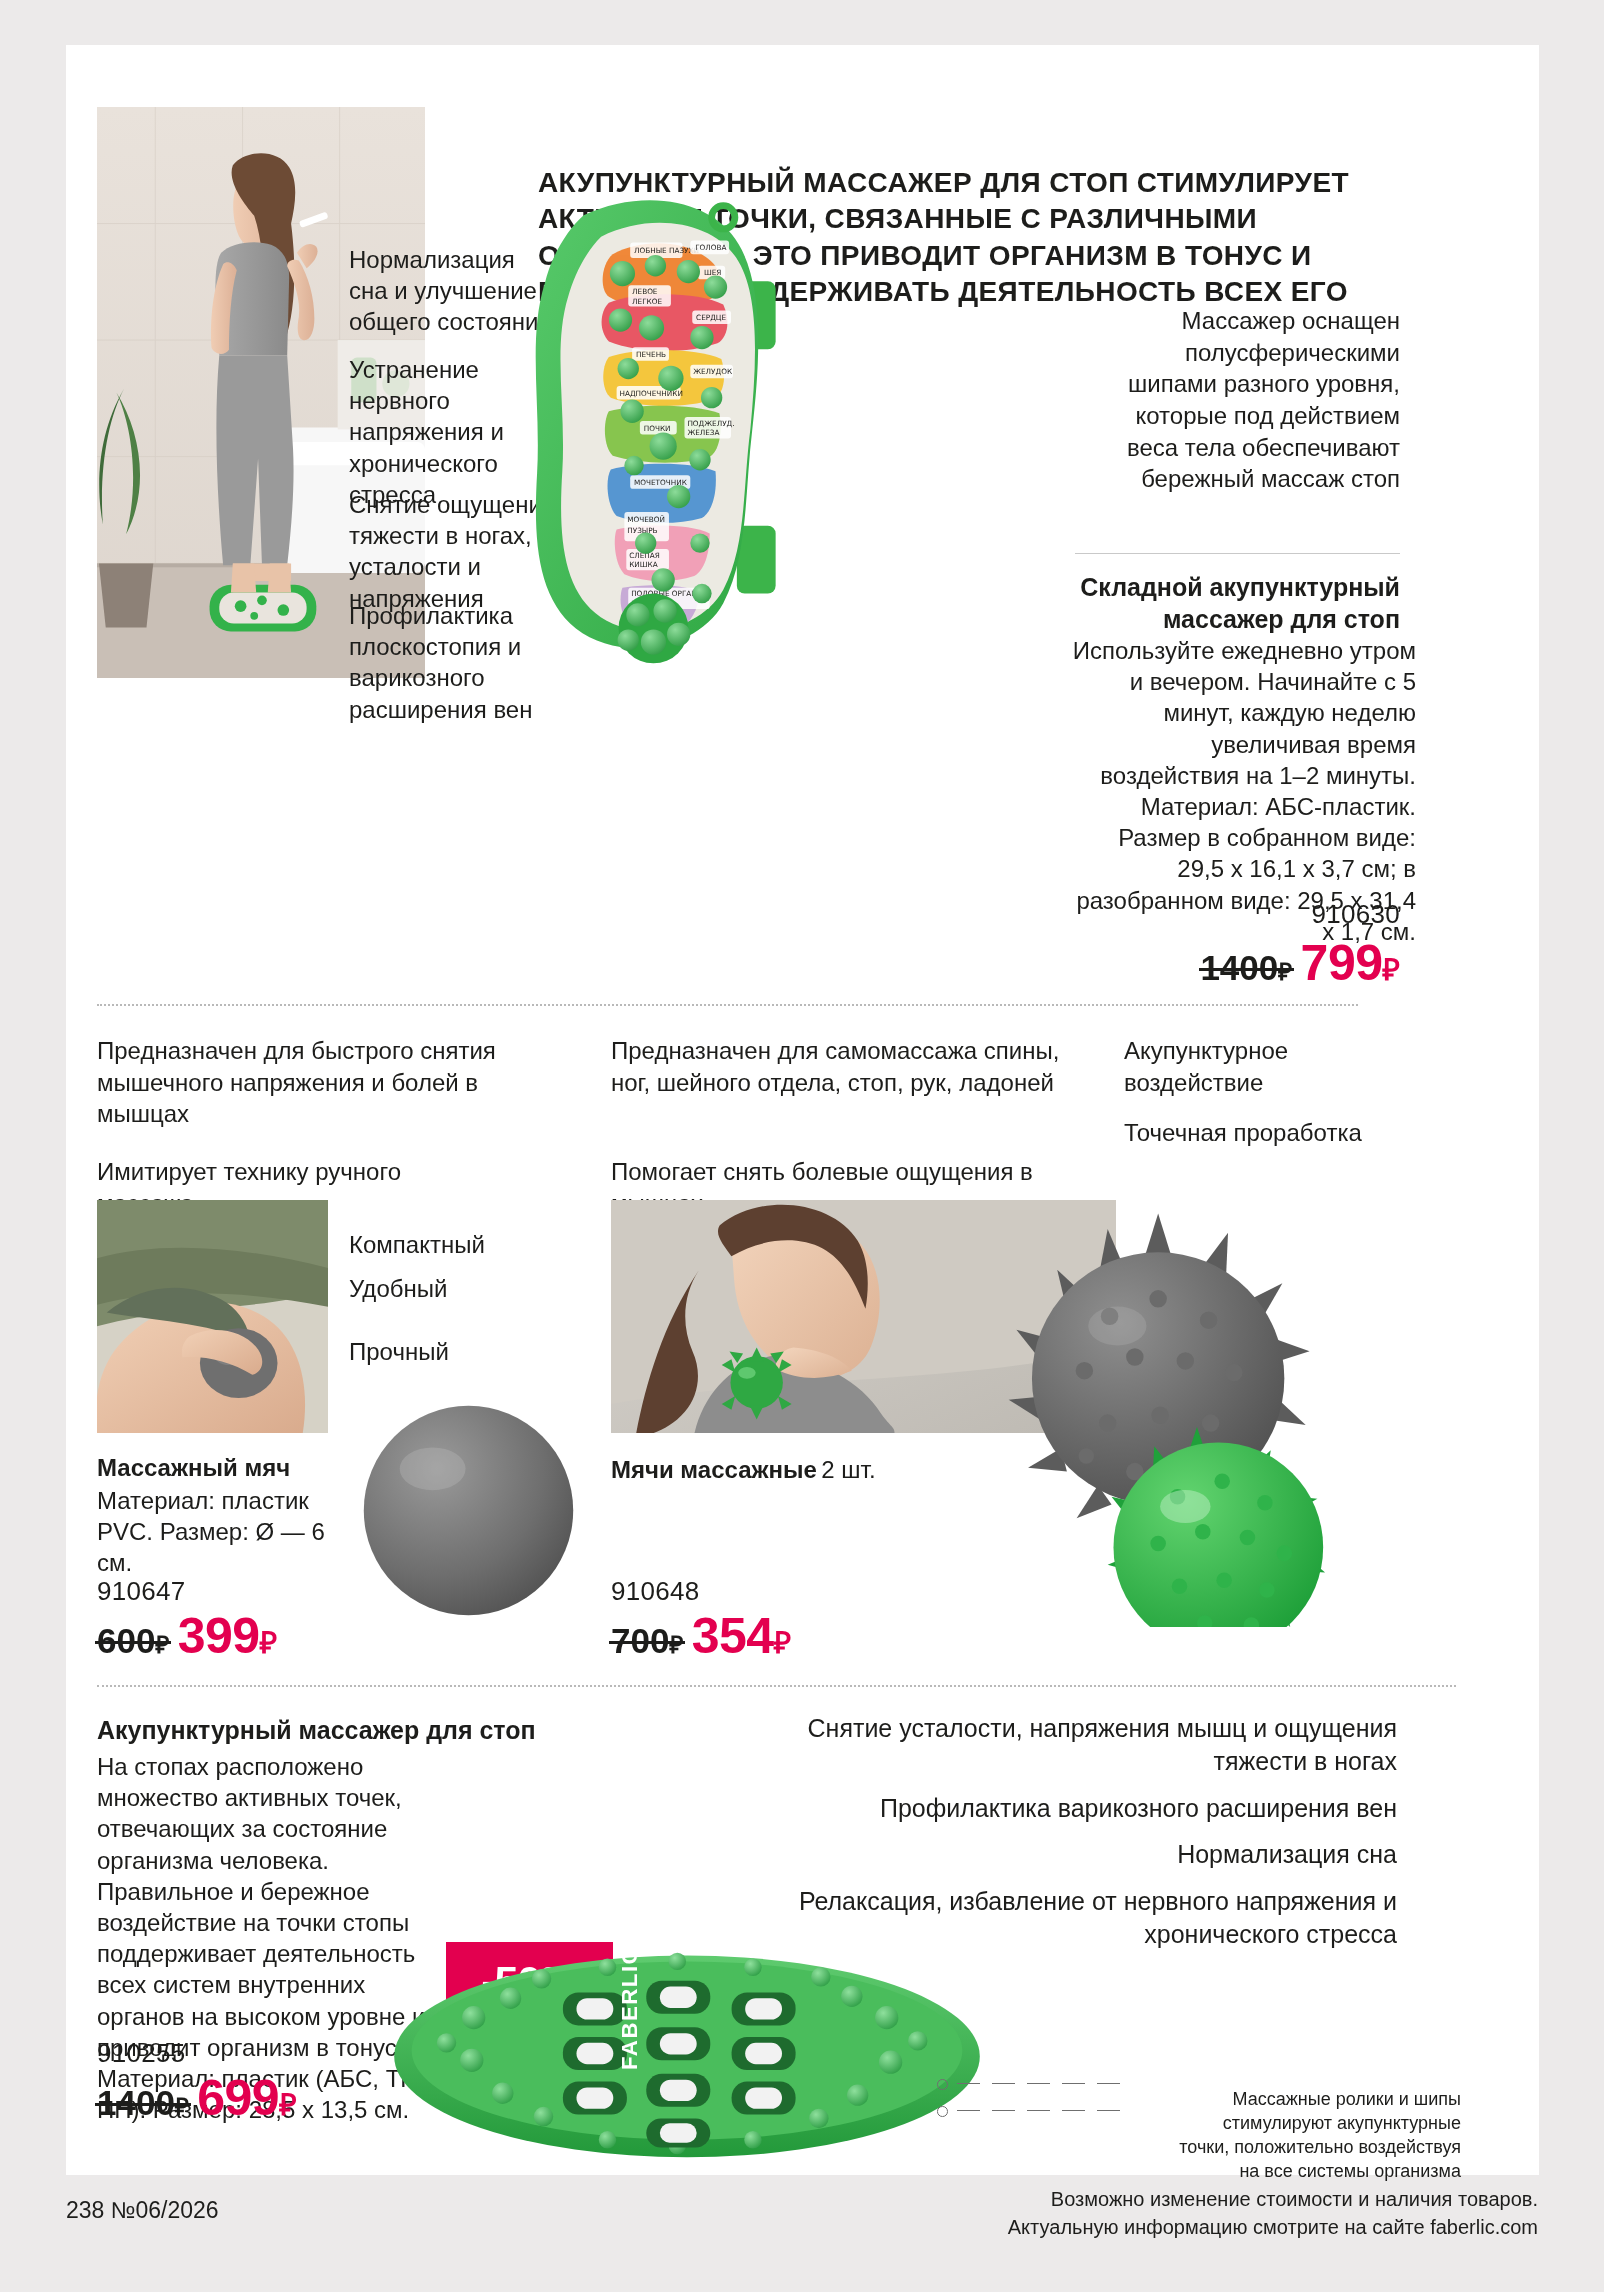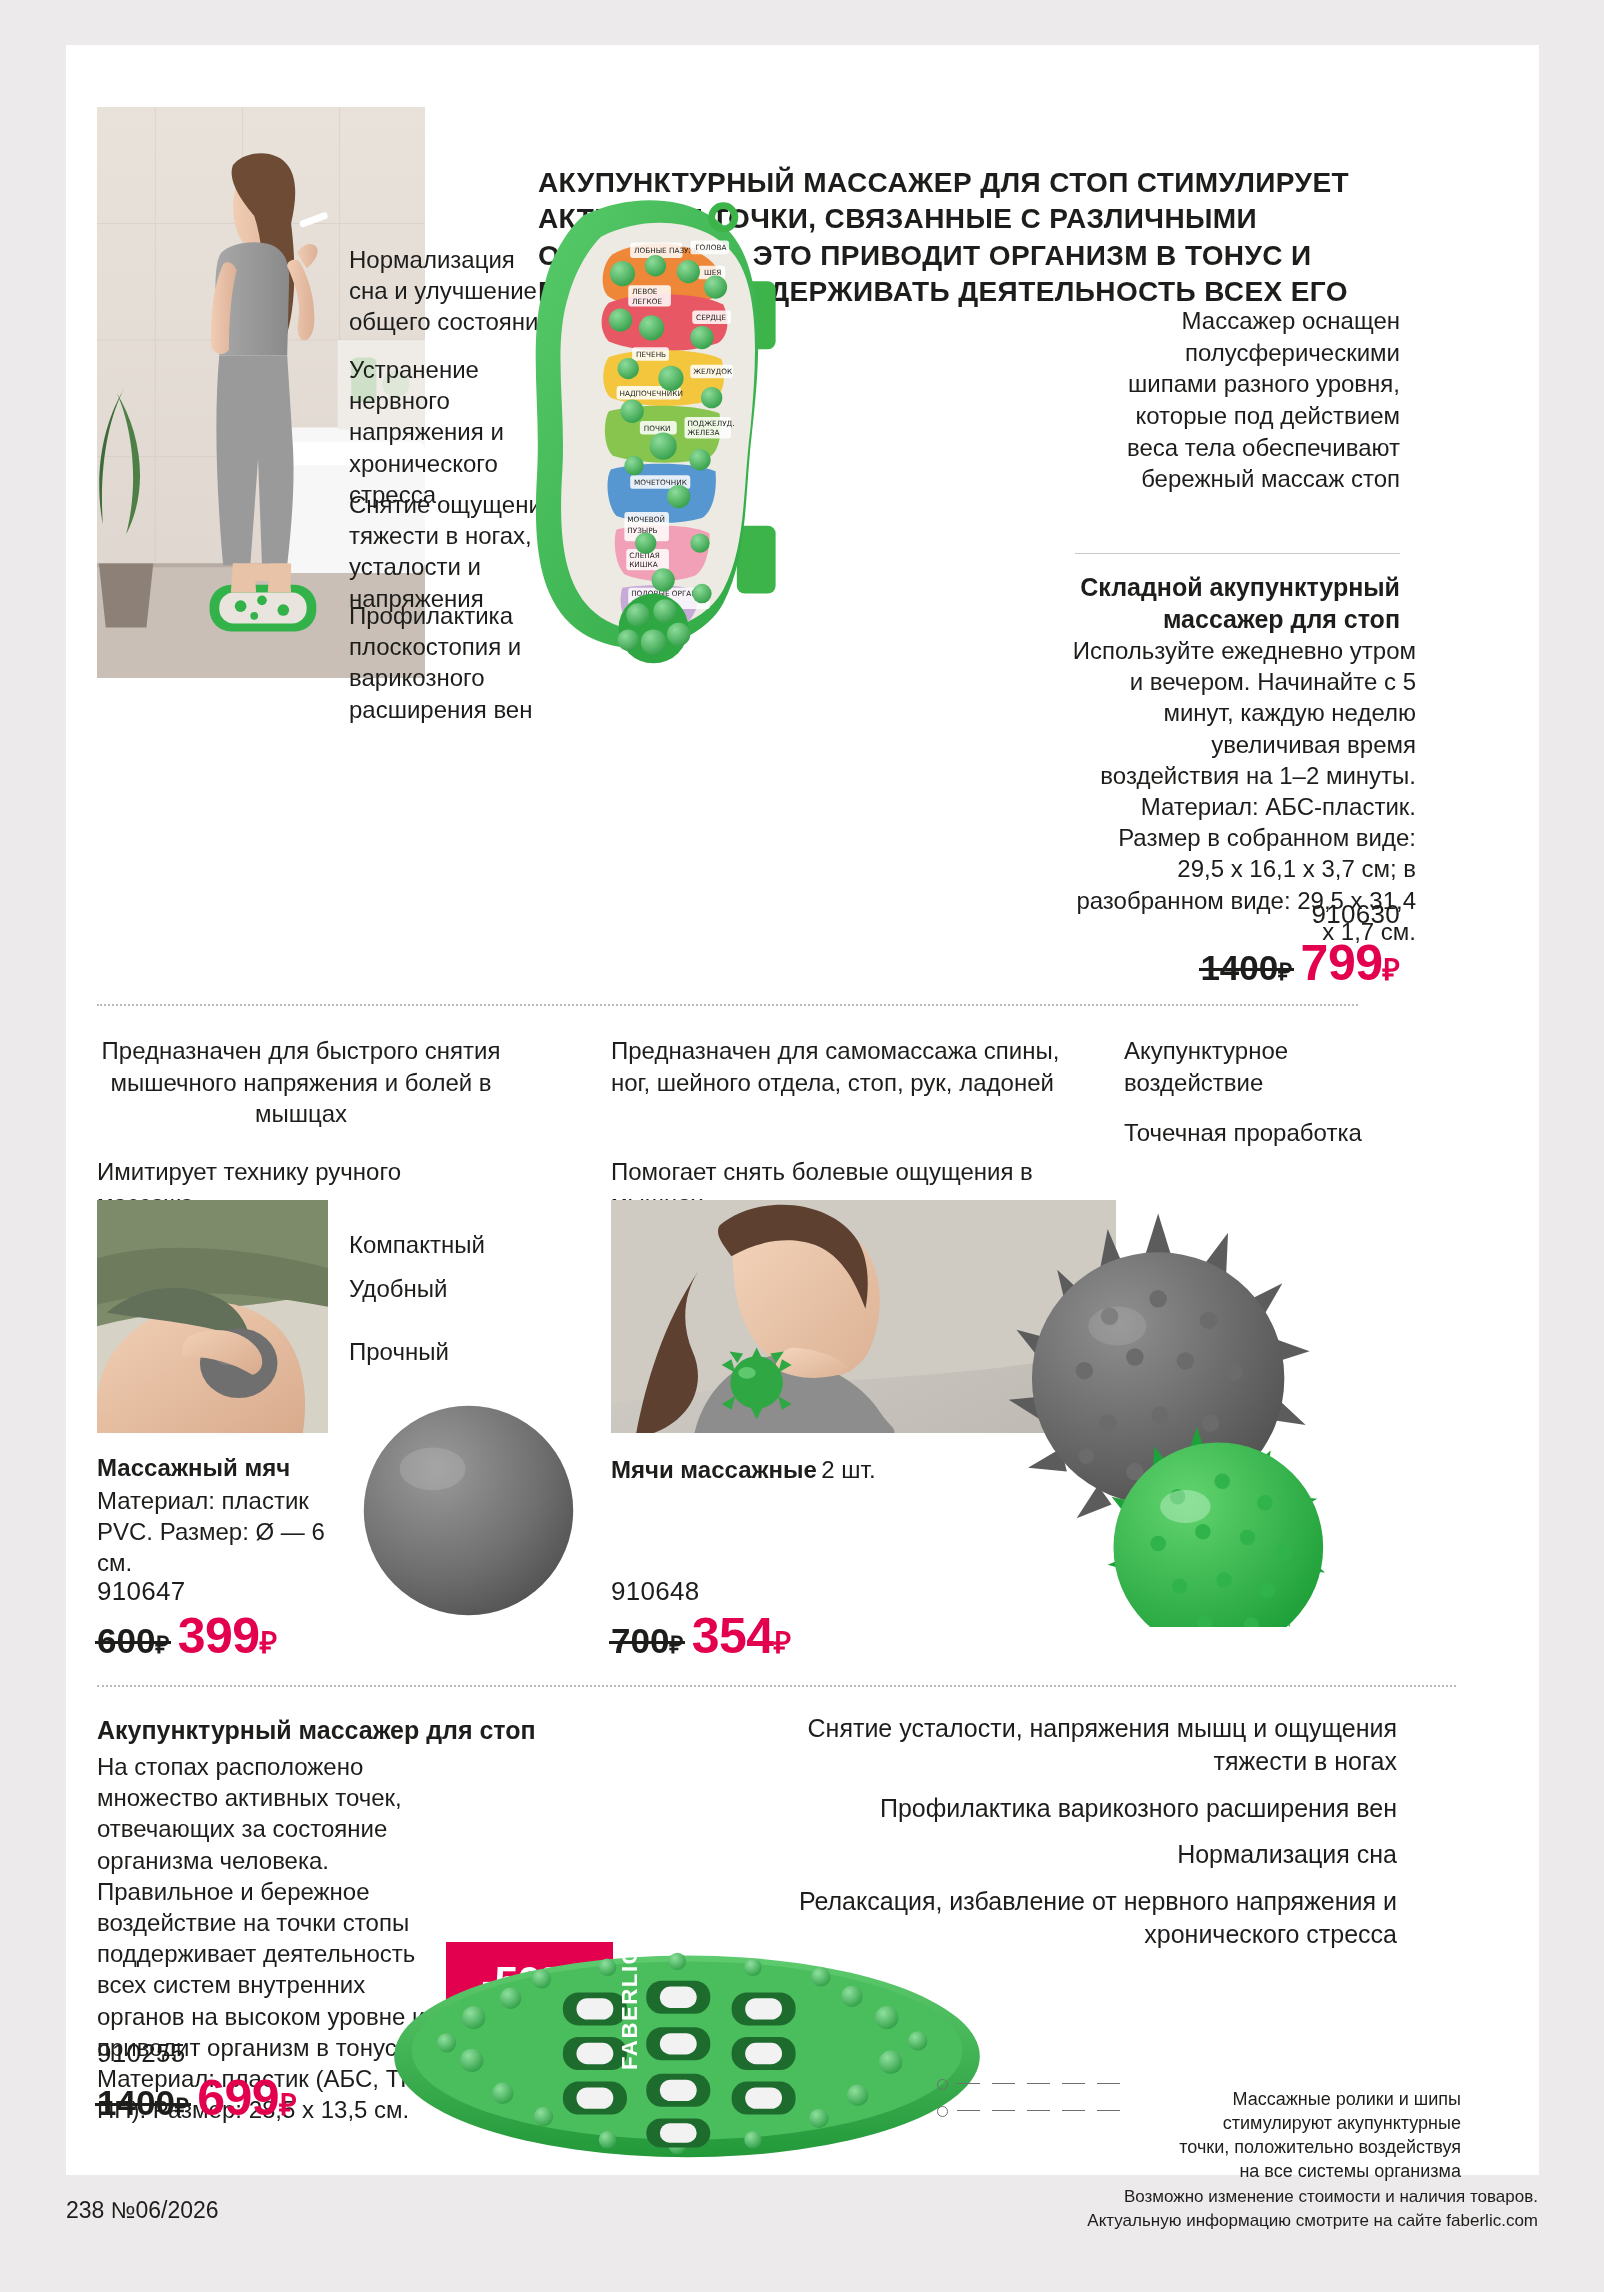--- a/index.html
+++ b/index.html
@@ -66,21 +66,21 @@
     position:absolute;left:380px;top:1897px;width:167px;height:78px;background:#e3004f;
     color:#fff;font-size:43px;font-weight:bold;display:flex;align-items:center;justify-content:center;
     letter-spacing:-1px;
   }
   
   #pagenum{
     position:absolute;left:66px;top:2197px;font-size:23px;color:#1d1d1b;
   }
   #footnote{
     position:absolute;right:66px;top:2185px;width:621px;text-align:right;
-    font-size:17px;line-height:1.42;color:#1d1d1b;
+    font-size:20px;line-height:1.42;color:#1d1d1b;
   }
   
   .dash{position:absolute;border-top:1.9px solid #6f6f6f;}
   .cdot{position:absolute;width:8.7px;height:8.7px;border:1.9px solid #6f6f6f;border-radius:50%;}
   #callout{
     position:absolute;left:1104px;top:2043px;width:291px;text-align:right;
     font-size:18px;line-height:1.33;color:#1d1d1b;
   }
 </style>
 </head>
@@ -258,21 +258,21 @@
   <div id="prod1-title">Складной акупунктурный массажер для стоп</div>
   <div id="prod1-desc">Используйте ежедневно утром и вечером. Начинайте с 5 минут, каждую неделю увеличивая время воздействия на 1–2 минуты. Материал: АБС-пластик. Размер в собранном виде: 29,5 x 16,1 x 3,7 см; в разобранном виде: 29,5 x 31,4 x 1,7 см.</div>
   <div id="prod1-code">910630</div>
   <div class="pricerow" style="left:990px;top:889px;width:344px;">
     <span class="oldprice"><span>1400</span><span class="curs">₽</span><span class="strike"></span></span>
     <span class="newprice">799</span><span class="cur">₽</span>
   </div>
 
   <div class="dotline" style="left:31px;top:959px;width:1261px;"></div>
 
-  <div class="s2txt" style="left:31px;top:990px;width:408px;text-align:center;">Предназначен для быстрого снятия мышечного напряжения и болей в мышцах</div>
+  <div class="s2txt" style="left:31px;top:990px;width:408px;">Предназначен для быстрого снятия мышечного напряжения и болей в мышцах</div>
   <div class="s2txt" style="left:31px;top:1111px;width:388px;">Имитирует технику ручного массажа</div>
 
   <div class="s2txt" style="left:545px;top:990px;width:485px;">Предназначен для самомассажа спины, ног, шейного отдела, стоп, рук, ладоней</div>
   <div class="s2txt" style="left:545px;top:1111px;width:485px;">Помогает снять болевые ощущения в мышцах</div>
 
   <div class="s2txt" style="left:1058px;top:990px;width:272px;">Акупунктурное воздействие</div>
   <div class="s2txt" style="left:1058px;top:1072px;width:272px;">Точечная проработка</div>
 
   <div class="photo" style="left:31px;top:1155px;width:231px;height:233px;">
     <svg width="231" height="233" viewBox="0 0 238 240" preserveAspectRatio="none">

